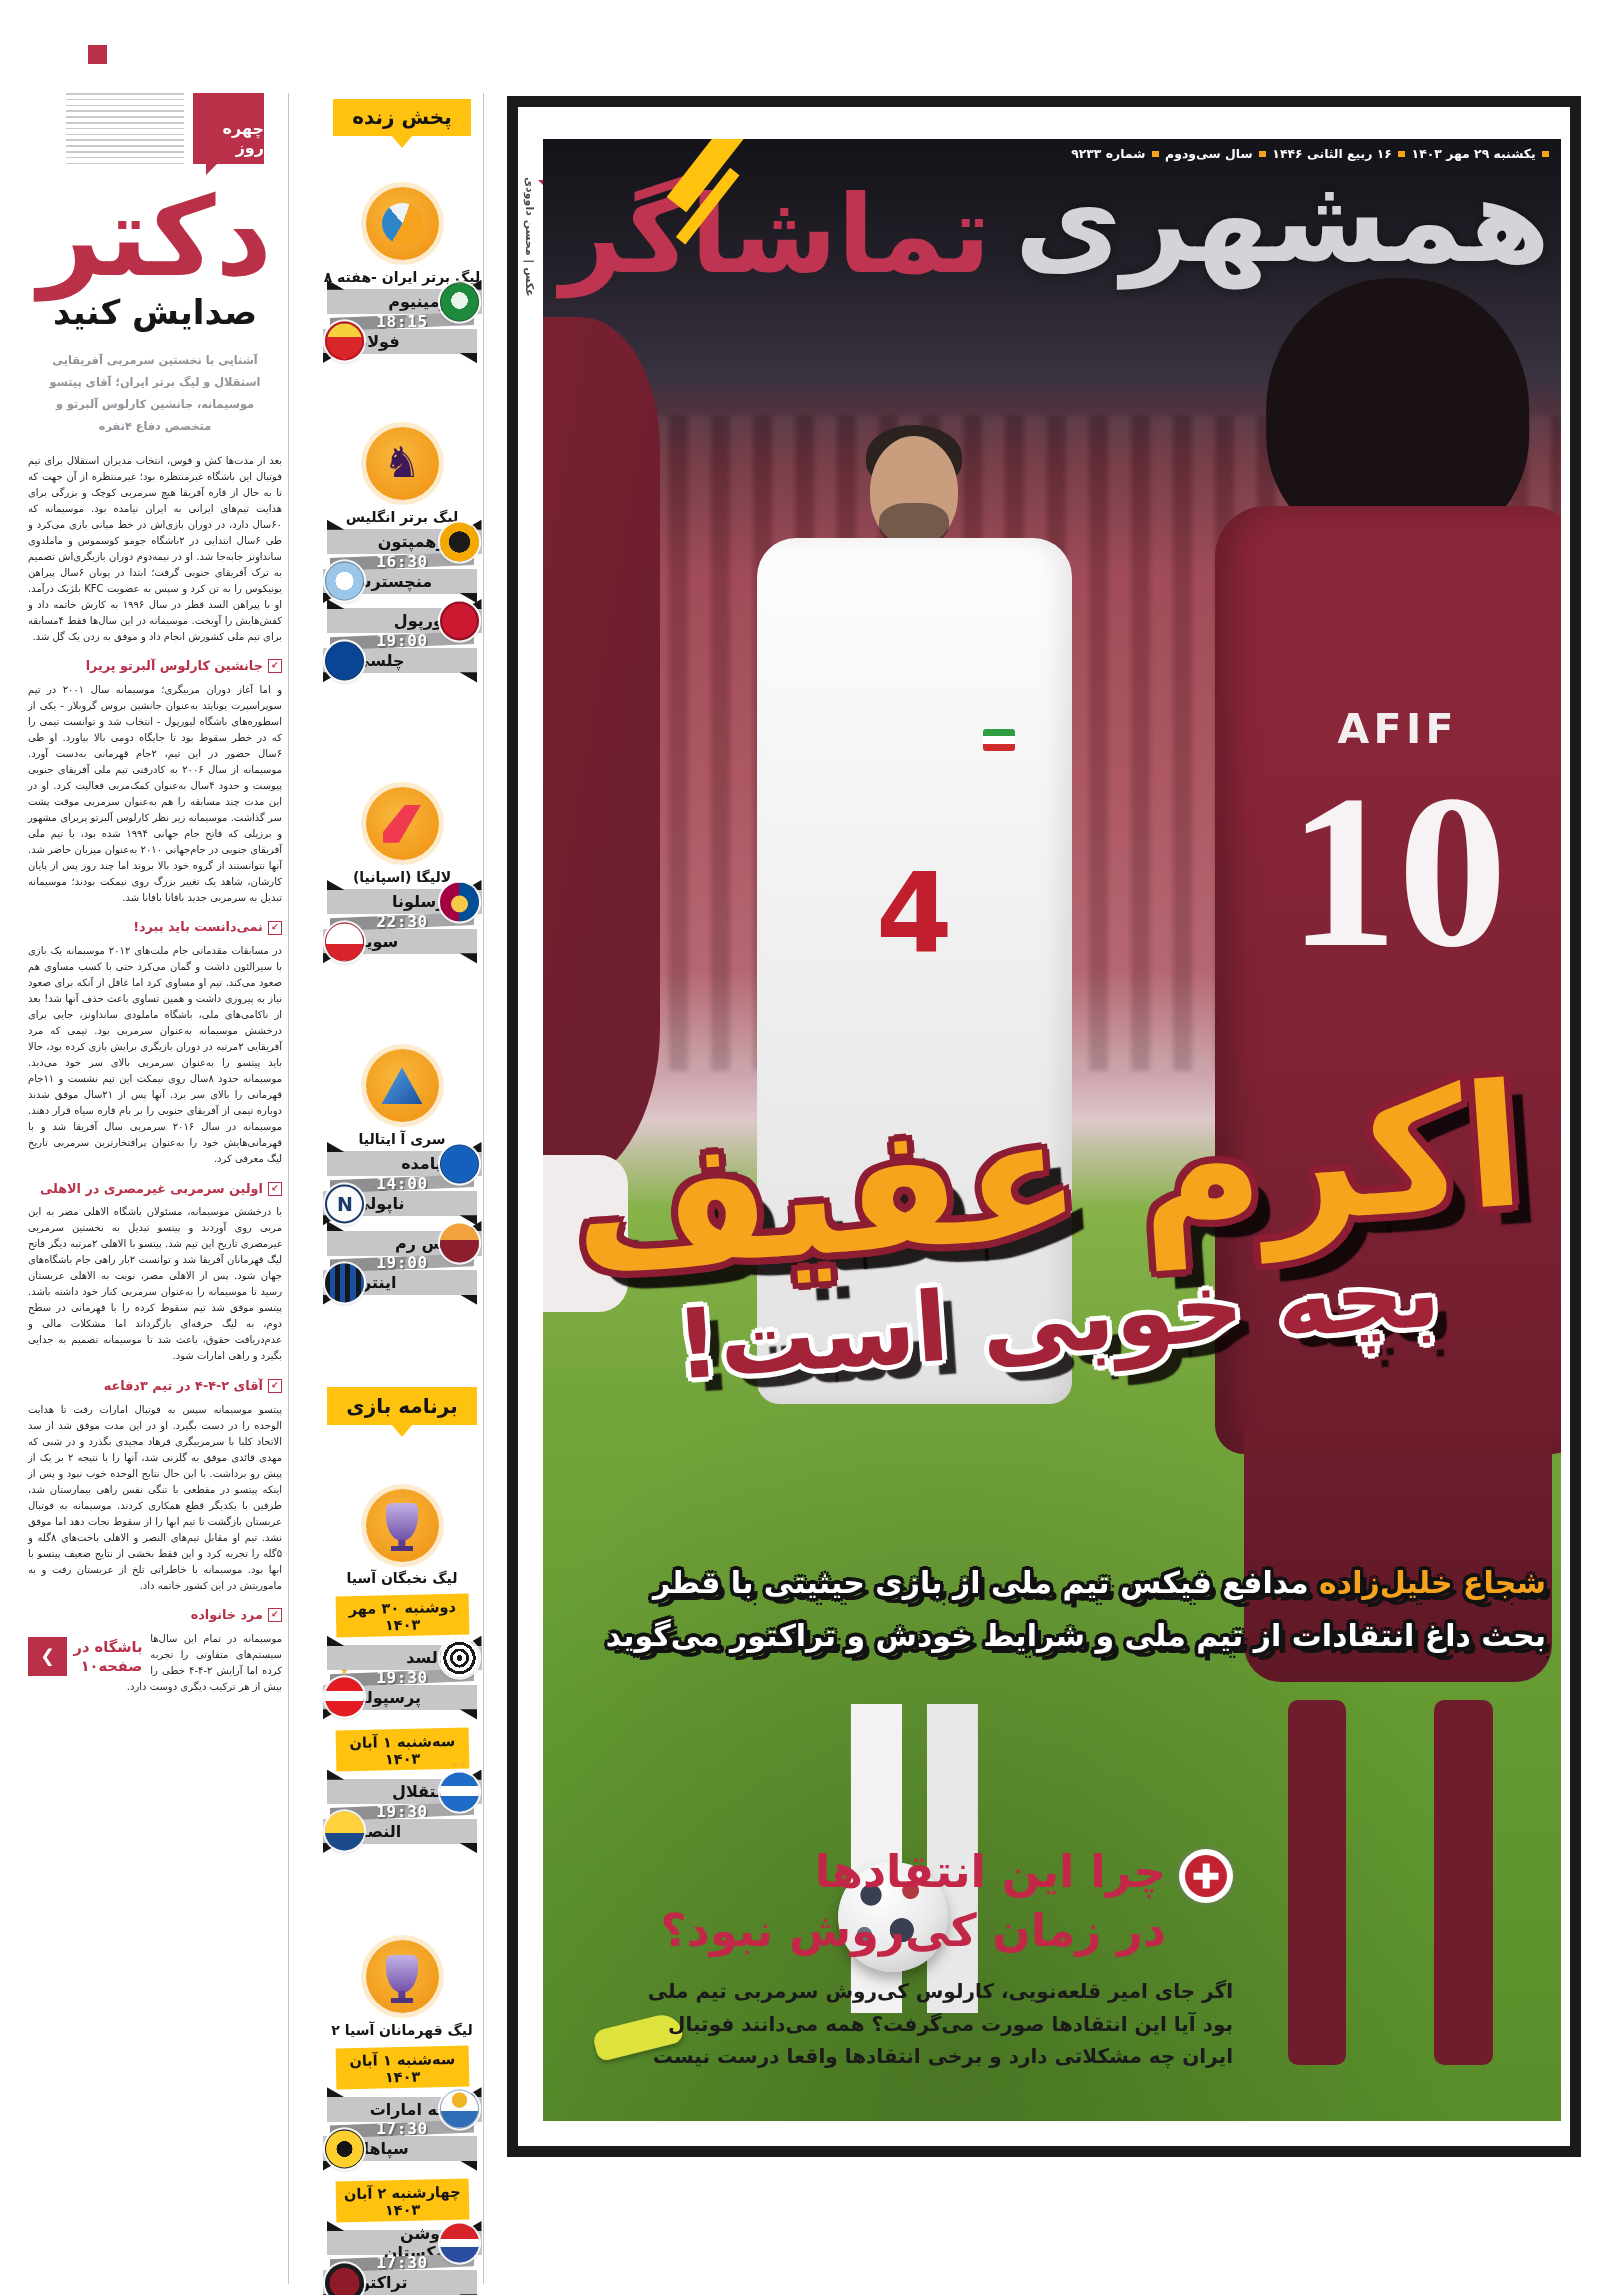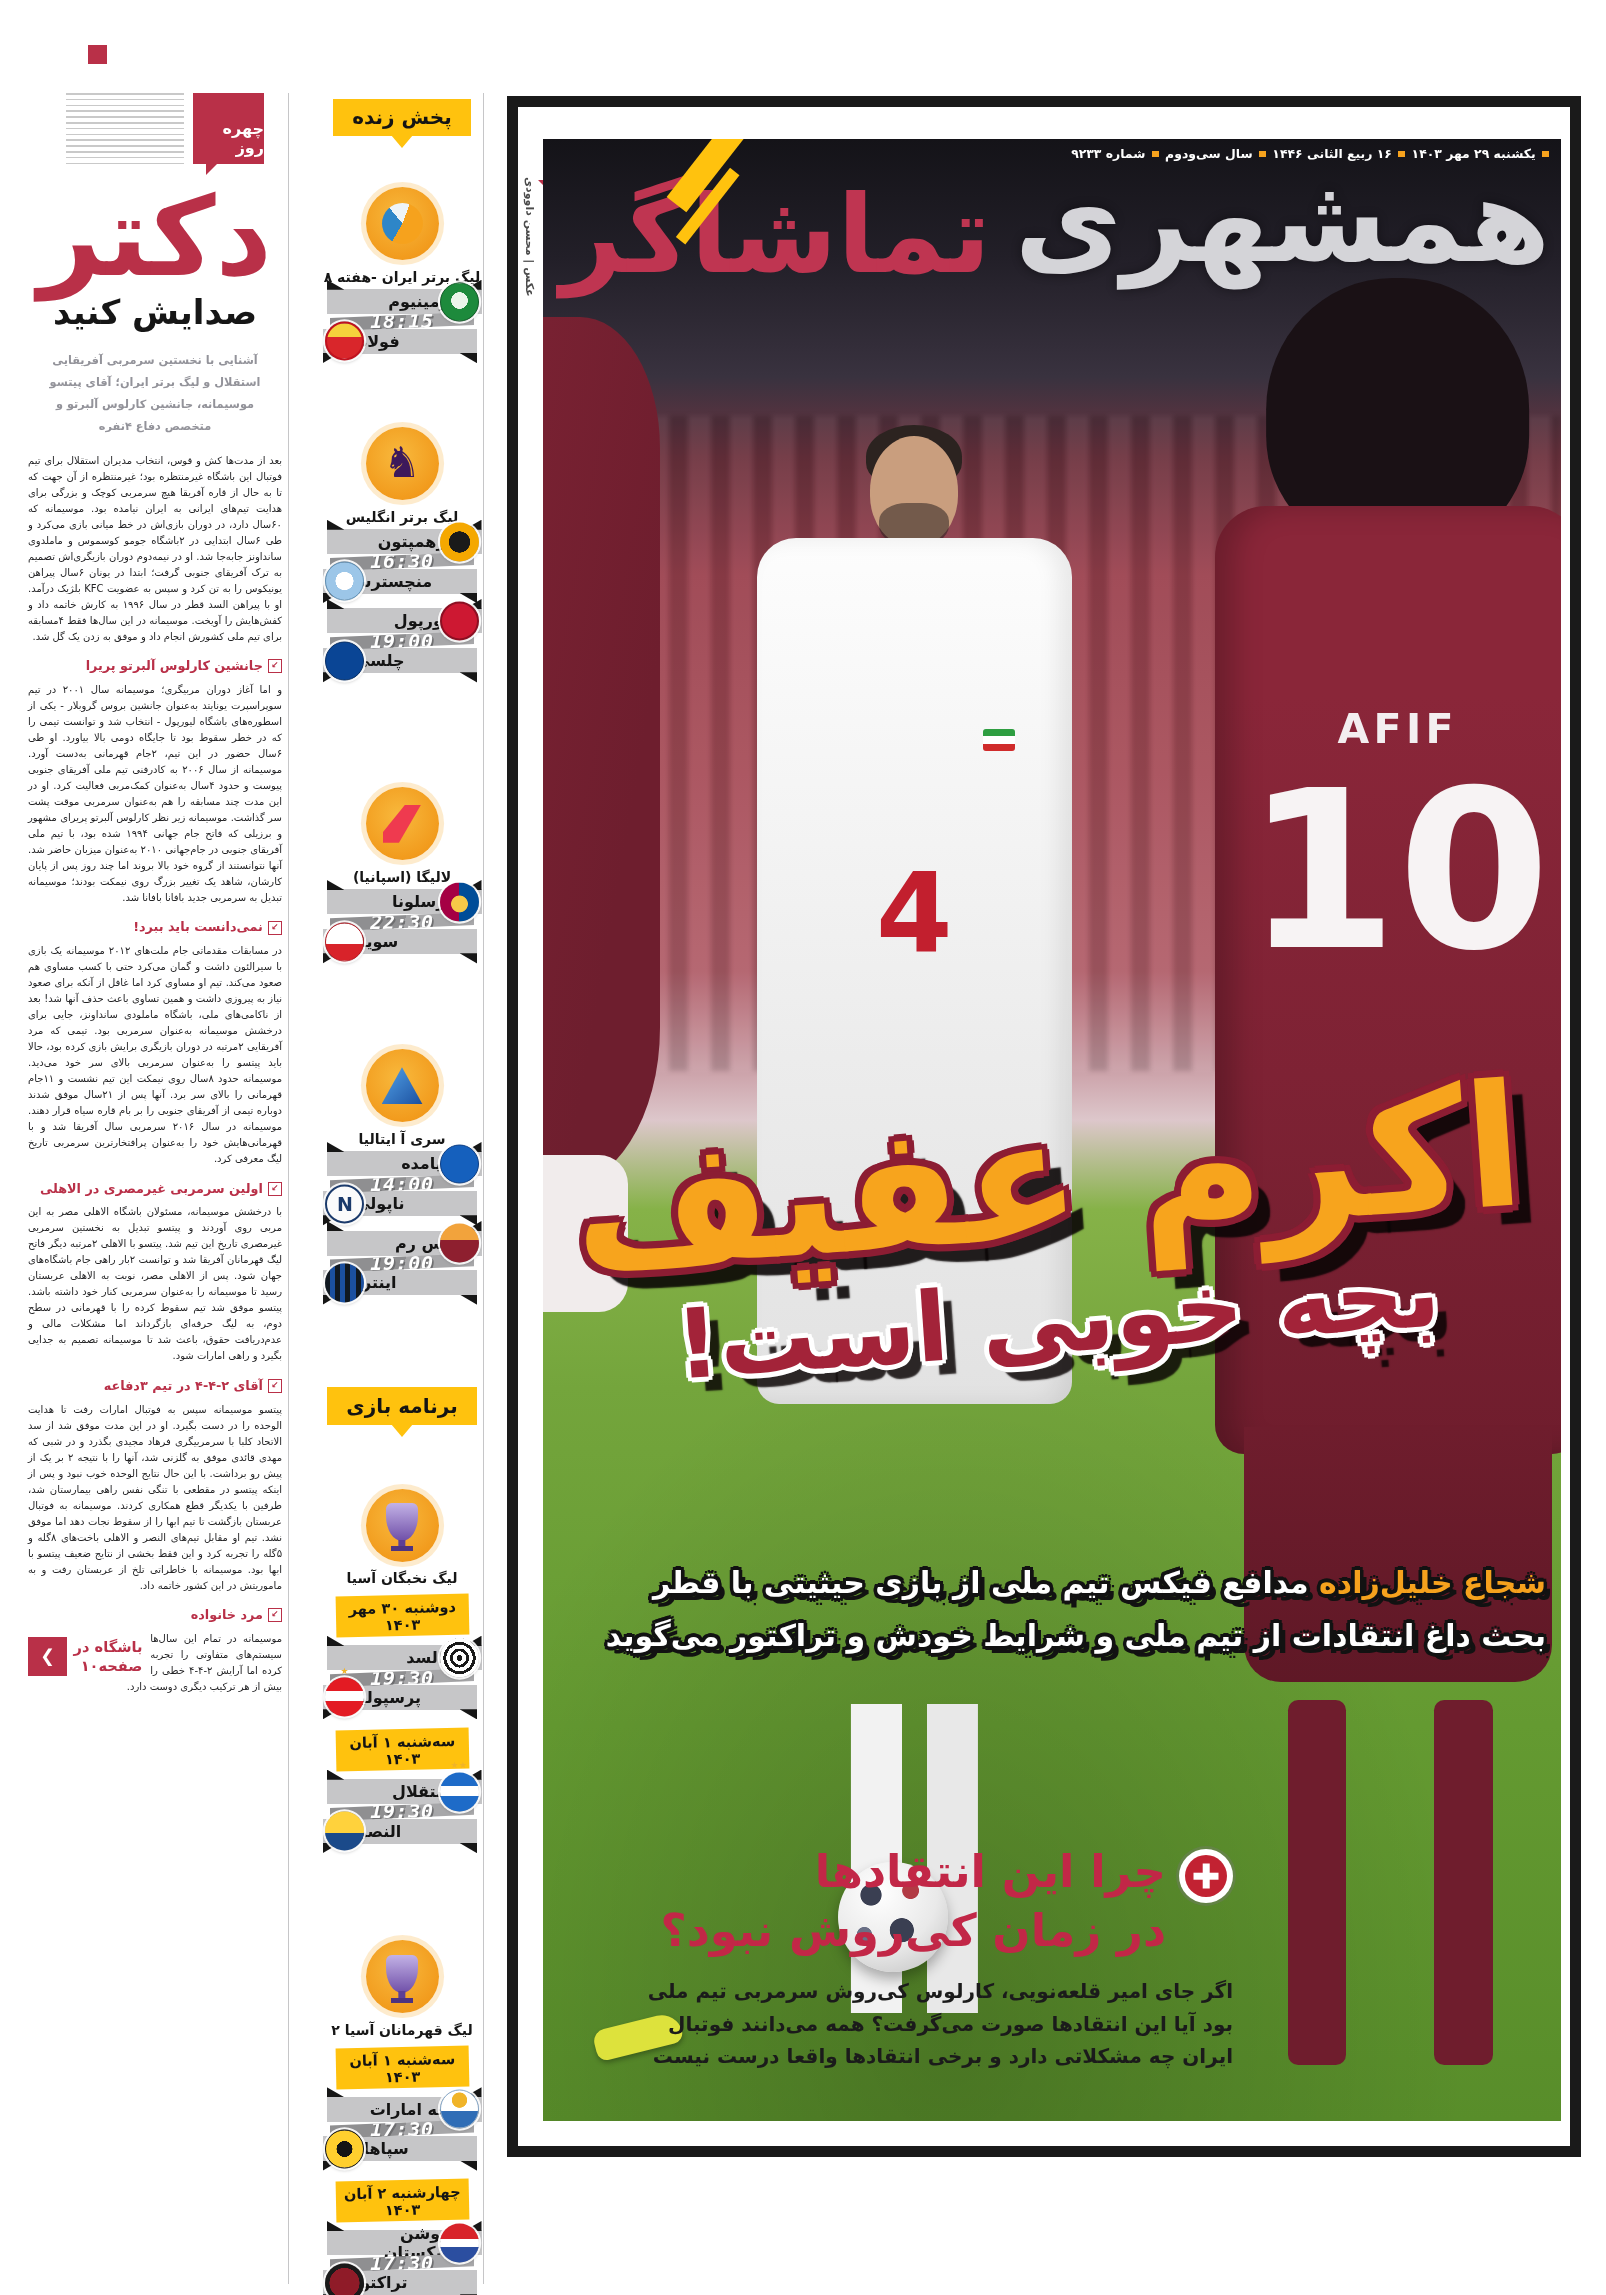--- a/index.html
+++ b/index.html
@@ -57,22 +57,22 @@
   .bar { position:relative; height:25px; background:#c6c6c8; display:flex; align-items:center; }
   .bar .t-name { flex:1; font-size:16px; font-weight:bold; color:#141414; text-align:center; }
   .bar.top { margin-left:4.4px; }
   .bar.top .t-name { padding-left:41px; }
   .bar.bot { margin-right:4.4px; }
   .bar.bot .t-name { padding-right:41px; }
   .timebar { position:relative; height:19px; margin:-2.2px 7.3px; z-index:1;
     background: linear-gradient(100deg, #8f8f91 52%, #a7a7a9 52%);
     clip-path: polygon(0 32%, 100% 0, 100% 68%, 0 100%);
     display:flex; align-items:center; justify-content:center; }
-  .timebar .tm { font-family:"DejaVu Sans Mono", monospace; font-style:italic; font-weight:bold;
-    font-size:20px; color:#fff; text-shadow:1.5px 1.5px 0 #6e6e70; letter-spacing:0.7px; }
+  .timebar .tm { font-family:"DejaVu Sans Mono", monospace; font-weight:bold;
+    font-size:16px; color:#fff; text-shadow:1.5px 1.5px 0 #6e6e70; letter-spacing:0.7px; }
   .wedge { position:absolute; width:17.5px; height:10.2px; background:#161616; z-index:2; }
   .w-tl { top:-9.5px; left:0; clip-path:polygon(0 0,0 100%,100% 100%); }
   .w-tr { top:-9.5px; right:0; clip-path:polygon(100% 0,0 100%,100% 100%); }
   .w-bl { bottom:-9.5px; left:0; clip-path:polygon(0 0,100% 0,0 100%); }
   .w-br { bottom:-9.5px; right:0; clip-path:polygon(0 0,100% 0,100% 100%); }
   .crest { position:absolute; top:50%; transform:translateY(-50%); width:39px; height:39px; border-radius:50%; z-index:3;
     box-shadow: 0 0 0 2.2px rgba(255,255,255,.9), 0 1.5px 3.7px rgba(0,0,0,.35); }
   .bar.top .crest { left:auto; right:2.9px; }
   .bar.bot .crest { left:2.9px; right:auto; }
   .crest .stars { position:absolute; top:-12.4px; left:50%; transform:translateX(-50%); font-size:8.8px; color:#f0b429; letter-spacing:0.7px; }
@@ -148,21 +148,21 @@
 
   .p-qatar { position:absolute; right:-2%; top:7%; width:36%; height:92%; }
   .p-qatar .hair { position:absolute; left:50%; top:0; transform:translateX(-50%); width:72%; height:15%;
     background:#1a1115; border-radius:48% 48% 42% 42%; }
   .p-qatar .jersey { position:absolute; left:0; right:0; top:12.5%; height:52%;
     background: linear-gradient(180deg,#8a2639 0 20%, #7e2234 60%, #6f1d2d); border-radius:51px 51px 29px 29px;
     box-shadow: inset 19px 0 29px rgba(0,0,0,.22); }
   .p-qatar .pname { position:absolute; left:50%; top:21%; transform:translateX(-50%);
     color:#f3eef0; font-weight:bold; font-size:41px; letter-spacing:4.4px; }
   .p-qatar .pnum { position:absolute; left:50%; top:27%; transform:translateX(-50%);
-    color:#f7f3f4; font-weight:bold; font-size:219px; line-height:1; }
+    color:#f7f3f4; font-weight:bold; font-size:219px; line-height:1;font-family:Liberation Serif, serif; }
   .p-qatar .shorts { position:absolute; left:8%; right:8%; top:63%; height:14%;
     background: linear-gradient(180deg,#6f1d2d,#5f1826); border-radius:0 0 37px 37px; }
   .p-qatar .sock { position:absolute; top:78%; width:16%; height:20%; background:#6f1d2d; border-radius:10.2px; }
   .p-qatar .sock.s1 { left:20%; } .p-qatar .sock.s2 { right:24%; }
 
   .ball { position:absolute; left:29%; bottom:7.5%; width:110px; height:110px; border-radius:50%;
     background:
       radial-gradient(circle at 30% 30%, #3a3f52 0 10.2px, transparent 11px),
       radial-gradient(circle at 66% 26%, #b23a44 0 8px, transparent 8.8px),
       radial-gradient(circle at 58% 62%, #3a3f52 0 11.7px, transparent 12.4px),

